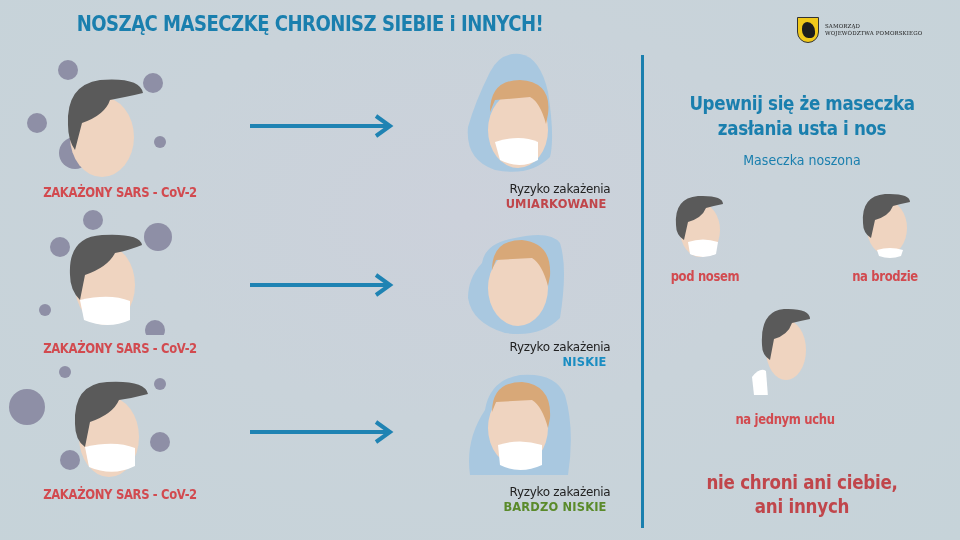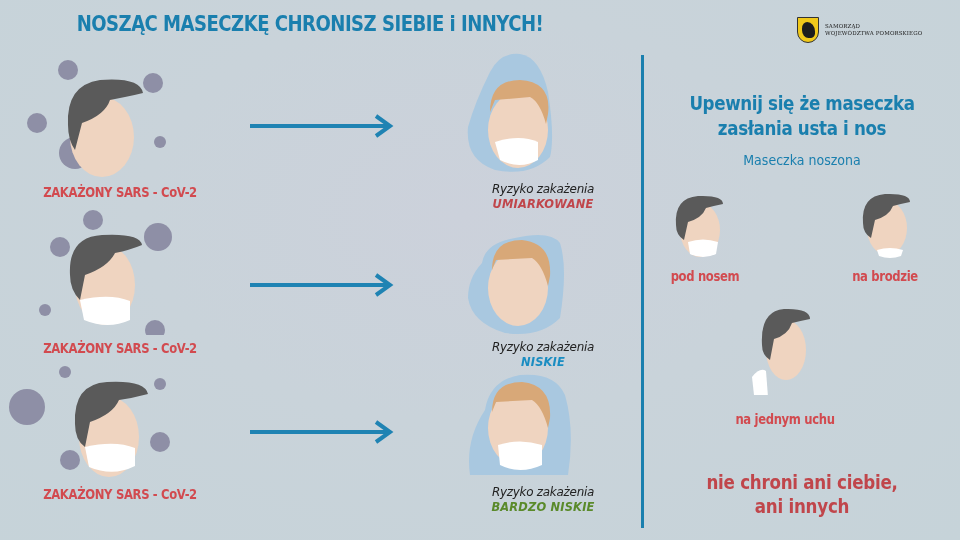--- a/index.html
+++ b/index.html
@@ -30,21 +30,21 @@
     font-family: "DejaVu Serif", serif; font-size: 5.5px; color: #222; line-height: 7px;
     letter-spacing: 0.1px;
   }
   .label-red {
     font-family: "DejaVu Sans", sans-serif; font-weight: bold; color: #d24a4f;
     font-size: 13.5px; letter-spacing: -0.4px; text-align: center;
     transform: scaleX(0.86);
   }
   .left-label { left: 10px; width: 220px; }
   .arrow { left: 250px; width: 145px; height: 30px; }
-  .risk { left: 448px; width: 190px; text-align: center; font-style: italic; }
+  .risk { left: 428px; width: 190px; text-align: right; }
   .risk-line1 { font-family: "DejaVu Sans", sans-serif; font-size: 13px; color: #222; letter-spacing: -0.3px; transform: scaleX(0.92); }
   .risk-line2 { font-family: "DejaVu Sans", sans-serif; font-weight: bold; font-size: 13px; letter-spacing: 0.2px; transform: scaleX(0.88); }
   .divider { left: 641px; top: 55px; width: 3px; height: 473px; background: #1a7fae; }
   .right-heading {
     left: 644px; width: 316px; text-align: center; font-weight: bold;
     font-size: 19px; color: #1a7fae; line-height: 25px; letter-spacing: -0.4px;
     transform: scaleX(0.88);
   }
   .right-sub {
     left: 644px; width: 316px; text-align: center; font-size: 14px; color: #1a7fae;

